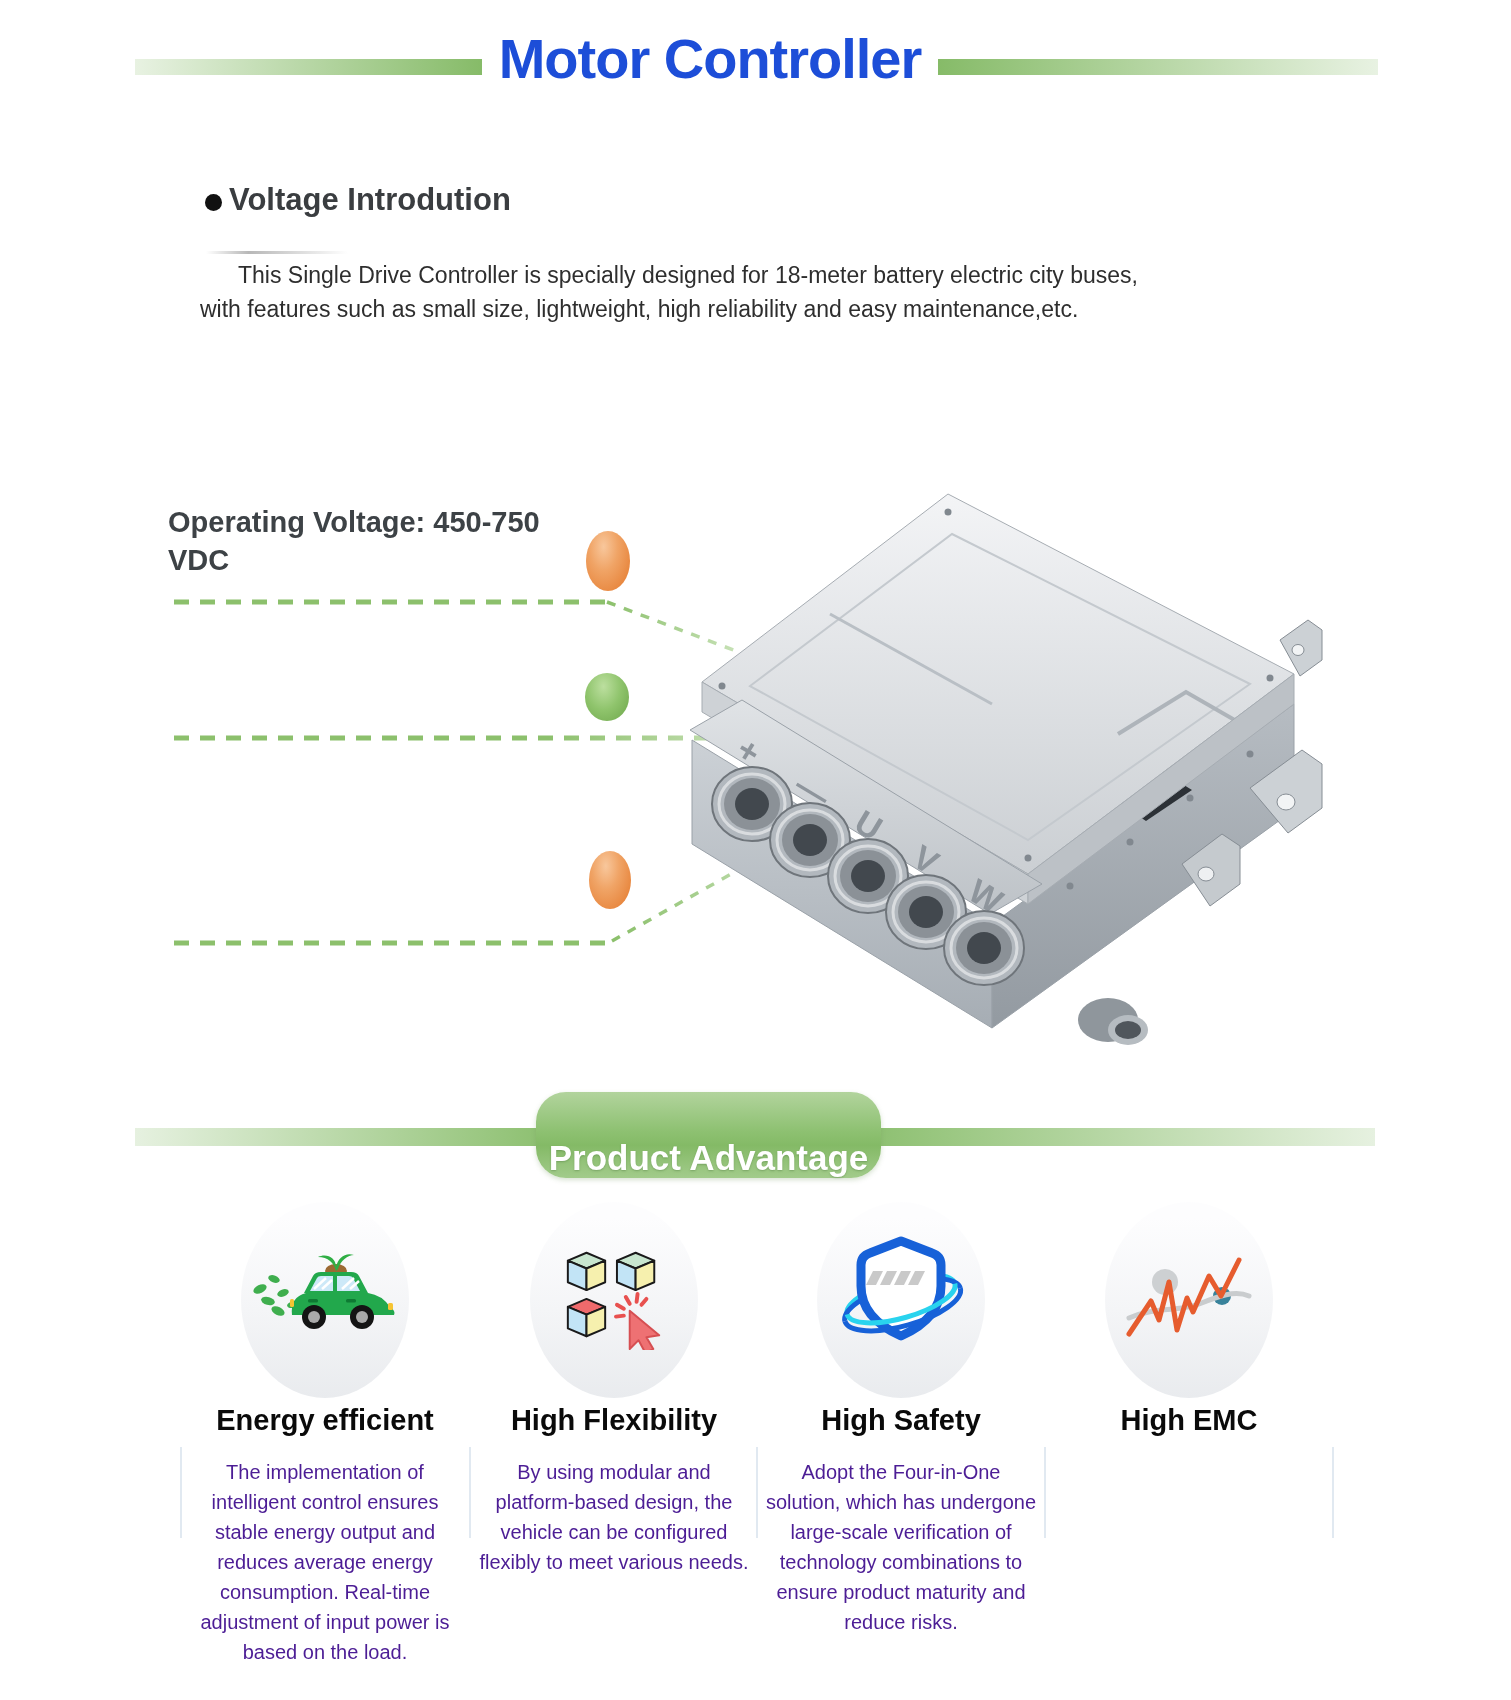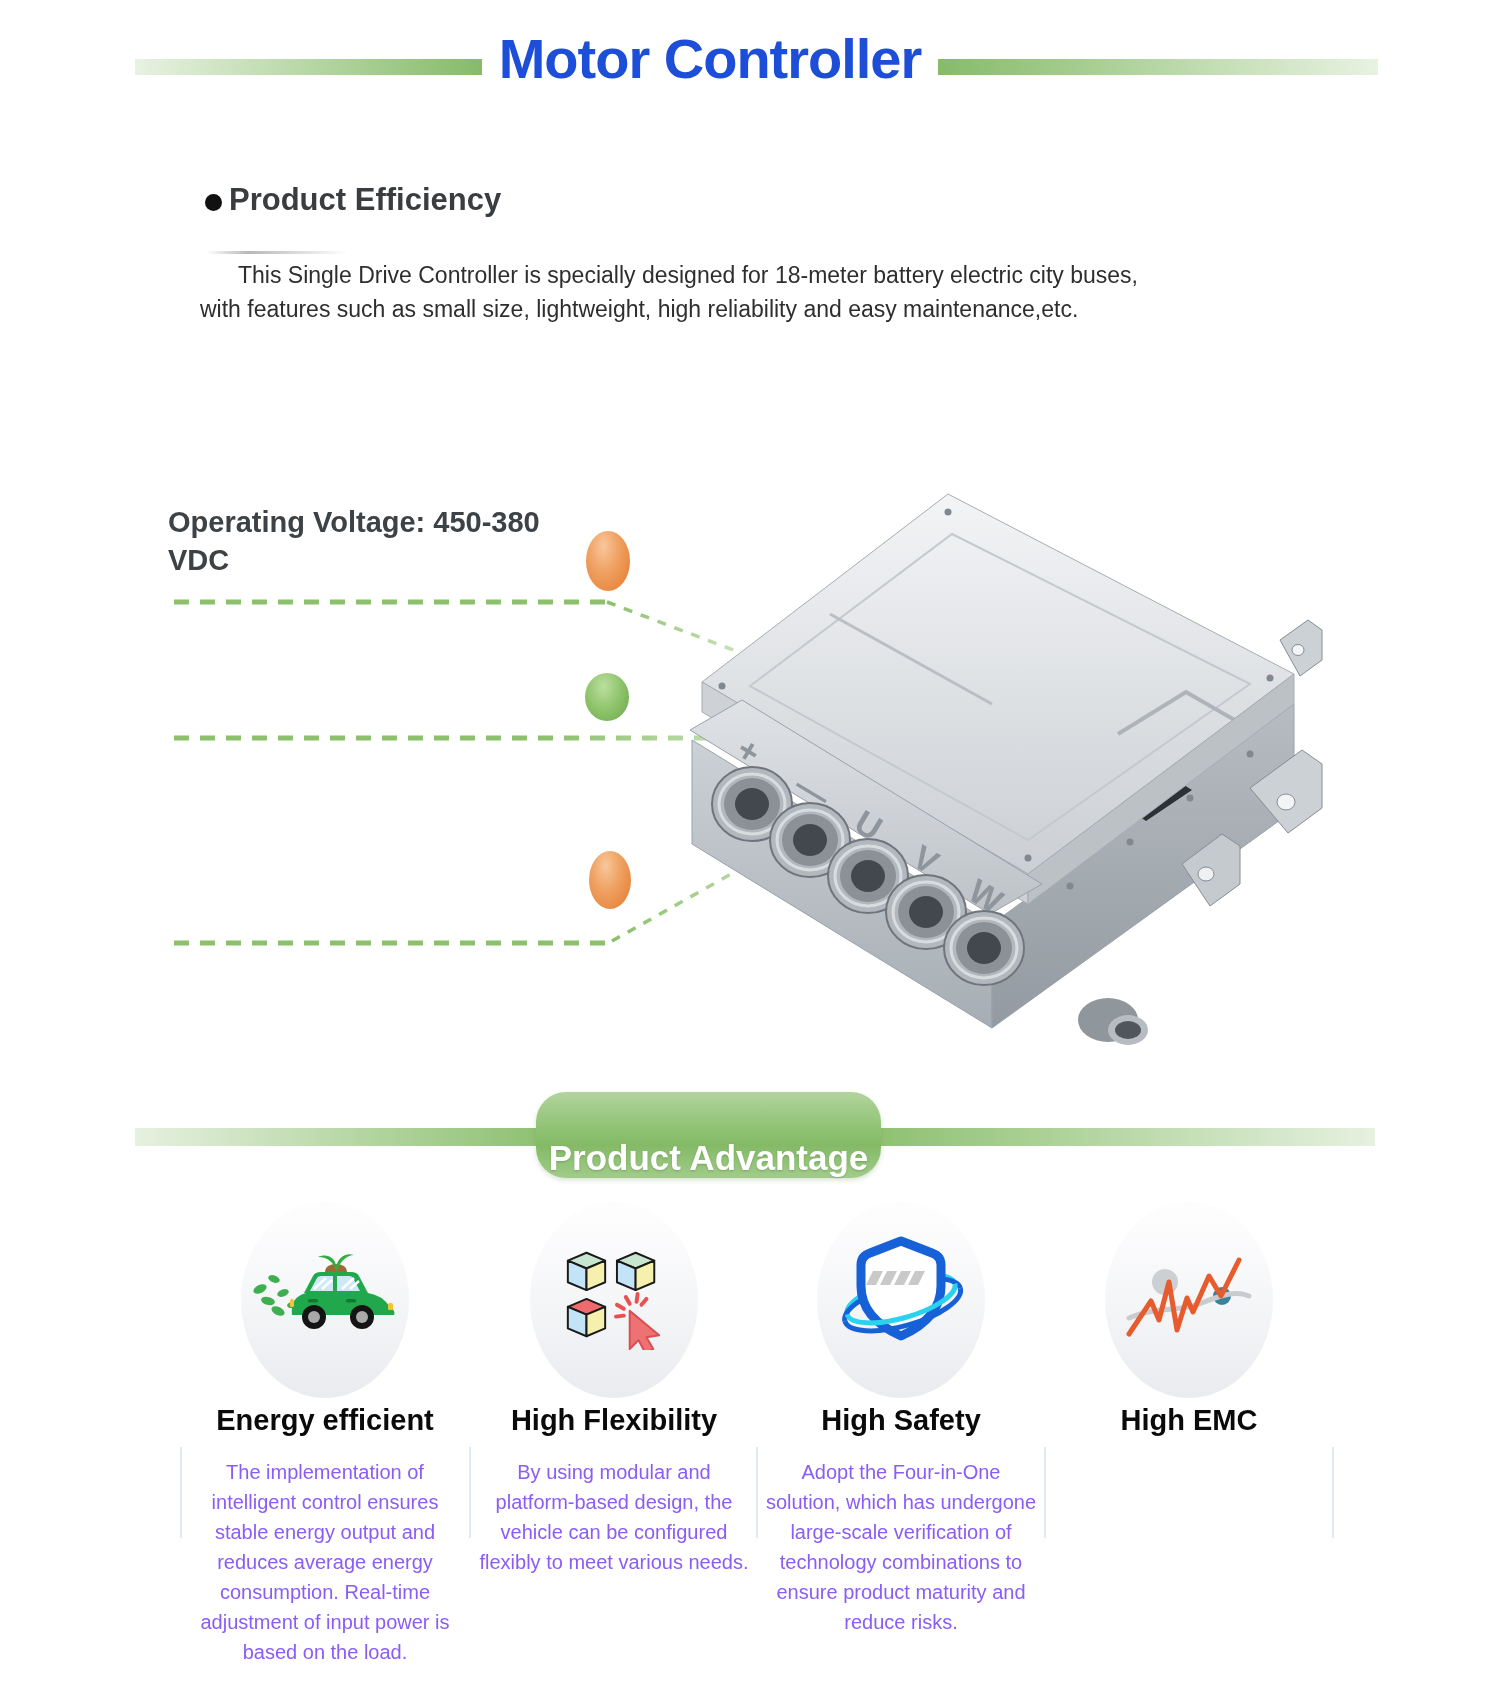--- a/index.html
+++ b/index.html
@@ -43,34 +43,34 @@
             box-shadow:0 2px 5px rgba(110,150,90,.28);
             display:flex;align-items:flex-end;justify-content:center;}
   .adv-pill span{color:#ffffff;font-size:35px;font-weight:bold;letter-spacing:0px;
                  text-shadow:0 1px 2px rgba(60,100,50,.35);}
 
   
   .icon-badge{top:1202px;width:168px;height:196px;border-radius:50%;
       background:linear-gradient(180deg,#fdfdfe 8%,#f4f5f7 55%,#e9ebee 100%);
       display:flex;align-items:center;justify-content:center;}
   .adv-title{top:1404px;width:288px;text-align:center;font-size:29px;font-weight:bold;color:#0a0a0a;}
-  .adv-text{top:1457px;width:272px;text-align:center;font-size:20px;line-height:30px;color:#8b5cf6;}
+  .adv-text{top:1457px;width:272px;text-align:center;font-size:20px;line-height:30px;color:#4c1d95;}
   .col-divider{top:1447px;width:2px;height:91px;background:#e1e9f1;}
 </style>
 </head>
 <body>
 
 <div class="page">
 
   <div class="abs hdr-rule left"></div>
   <div class="abs hdr-rule right"></div>
   <div class="abs page-title">Motor Controller</div>
 
   <div class="abs bullet"></div>
-  <div class="abs intro-h">Product Efficiency</div>
+  <div class="abs intro-h">Voltage Introdution</div>
   <div class="abs intro-underline"></div>
   <div class="abs intro-p">This Single Drive Controller is specially designed for 18-meter battery electric city buses, with features such as small size, lightweight, high reliability and easy maintenance,etc.</div>
 
   <svg class="abs" style="left:0;top:0;" width="1511" height="1100">
     <defs>
       <linearGradient id="fadeD1" gradientUnits="userSpaceOnUse" x1="607" y1="602" x2="786" y2="670">
         <stop offset="0" stop-color="#8cc06c"></stop>
           <stop offset="1" stop-color="#ddeed2"></stop>
       </linearGradient>
       <linearGradient id="fadeL2" gradientUnits="userSpaceOnUse" x1="174" y1="738" x2="778" y2="738">
@@ -83,21 +83,21 @@
           <stop offset="1" stop-color="#daecd0"></stop>
       </linearGradient>
     </defs>
     <path d="M174,602 H607" stroke="#8cc06c" stroke-width="5" stroke-dasharray="15 11" fill="none"></path>
     <path d="M607,602 L786,670" stroke="url(#fadeD1)" stroke-width="3.5" stroke-dasharray="9 9" fill="none"></path>
     <path d="M174,738 H778" stroke="url(#fadeL2)" stroke-width="5" stroke-dasharray="15 11" fill="none"></path>
     <path d="M174,943 H606" stroke="#8cc06c" stroke-width="5" stroke-dasharray="15 11" fill="none"></path>
     <path d="M612,941 L845,810" stroke="url(#fadeD2)" stroke-width="3.5" stroke-dasharray="9 9" fill="none"></path>
   </svg>
 
-  <div class="abs spec-label spec1">Operating Voltage: 450-380 VDC</div>
+  <div class="abs spec-label spec1">Operating Voltage: 450-750 VDC</div>
   <div class="abs dot dot-orange dot1"></div>
 
   <div class="abs dot dot-green dot2"></div>
 
   <div class="abs dot dot-orange dot3"></div>
 
   <svg class="abs" style="left:690px;top:472px;" width="650" height="600" viewBox="0 0 650 600">
     <defs>
       <linearGradient id="gLid" x1="0" y1="0" x2="0" y2="1">
         <stop offset="0" stop-color="#f3f4f6"></stop>

